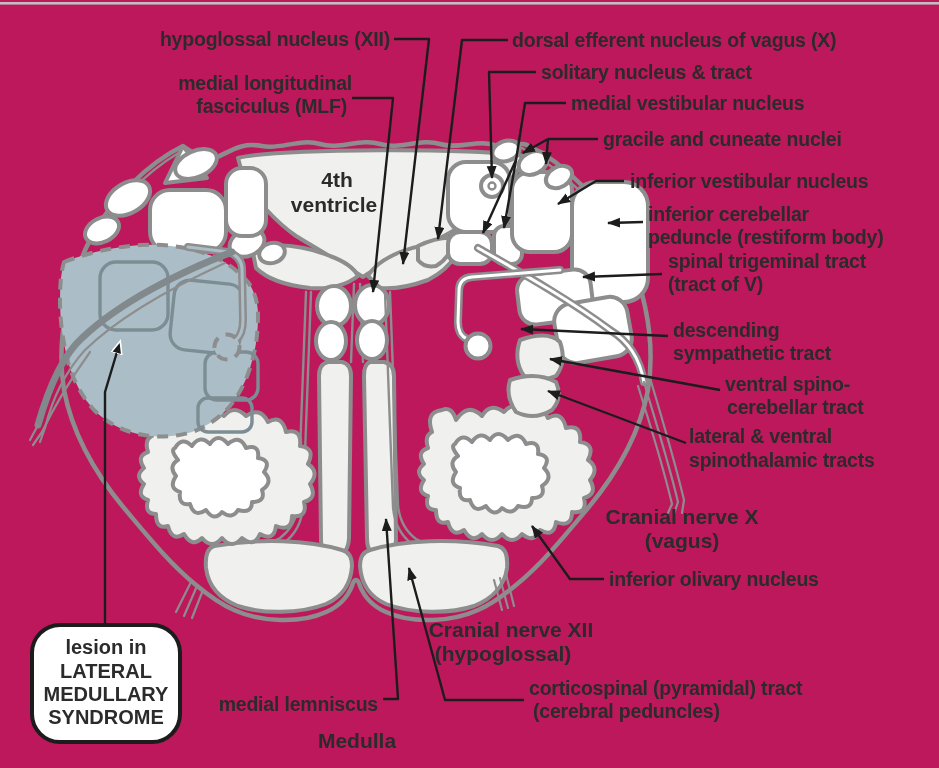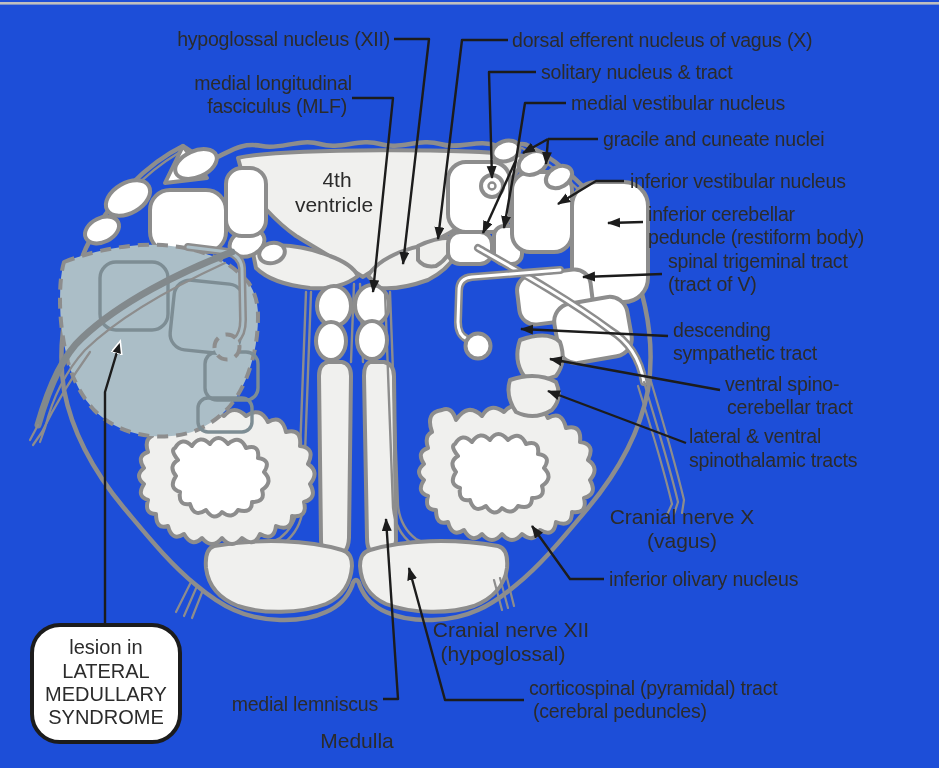--- a/index.html
+++ b/index.html
@@ -1,17 +1,17 @@
 <!DOCTYPE html>
 <html style="--outline-gray: #8d8d8d; --light-fill: #f0f0ee; --lesion-fill: #abbec7; --text-color: #2b2b2b; --arrow-color: #1c1c1c; --top-rule: #bfbfbf;"><head>
 <meta charset="utf-8">
 <style>
   html,body{margin:0;padding:0;background:#fff;}
-  #stage{position:relative;width:939px;height:768px;background:#1d4ed8;overflow:hidden;
-         font-family:"Liberation Sans",sans-serif;}
+  #stage{position:relative;width:939px;height:768px;background:#be185d;overflow:hidden;
+         font-family:"Liberation Sans",sans-serif;font-weight:bold;}
   svg{position:absolute;left:0;top:0;}
   .toprule{fill:var(--top-rule,#bfbfbf);}
   .anat{fill:none;stroke:var(--outline-gray,#8d8d8d);stroke-width:4.5;stroke-linejoin:round;stroke-linecap:round;}
   .anat-thin{fill:none;stroke:var(--outline-gray,#8d8d8d);stroke-width:2.4;stroke-linejoin:round;stroke-linecap:round;}
   .anat-white{fill:#ffffff;stroke:var(--outline-gray,#8d8d8d);stroke-width:4;stroke-linejoin:round;}
   .anat-lt{fill:var(--light-fill,#f0f0ee);stroke:var(--outline-gray,#8d8d8d);stroke-width:4;stroke-linejoin:round;}
   .lesion{fill:var(--lesion-fill,#abbec7);stroke:var(--outline-gray,#8d8d8d);stroke-width:4;
           stroke-dasharray:11 8;stroke-linejoin:round;}
   .lesion-inner{fill:none;stroke:#7d8d94;stroke-width:3.4;stroke-linejoin:round;stroke-linecap:round;}
   .tract{fill:none;stroke:var(--outline-gray,#8d8d8d);stroke-width:8;stroke-linecap:round;}

